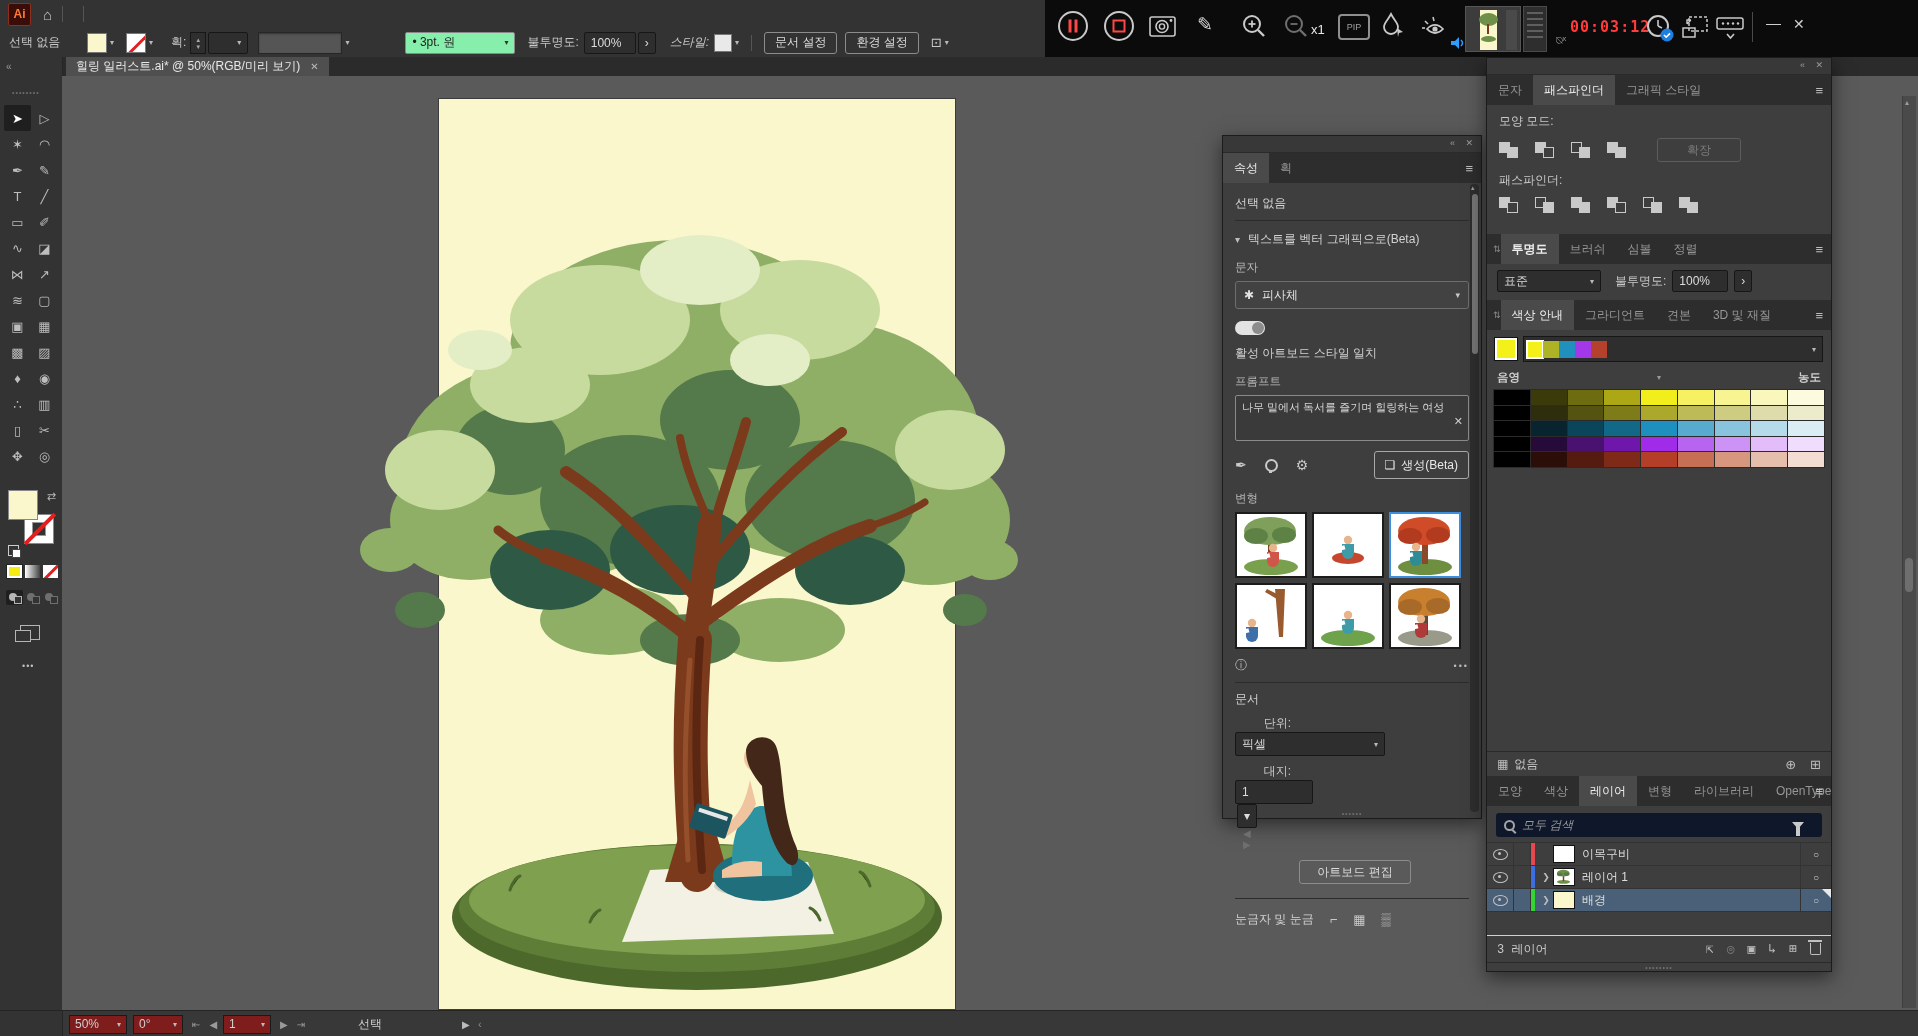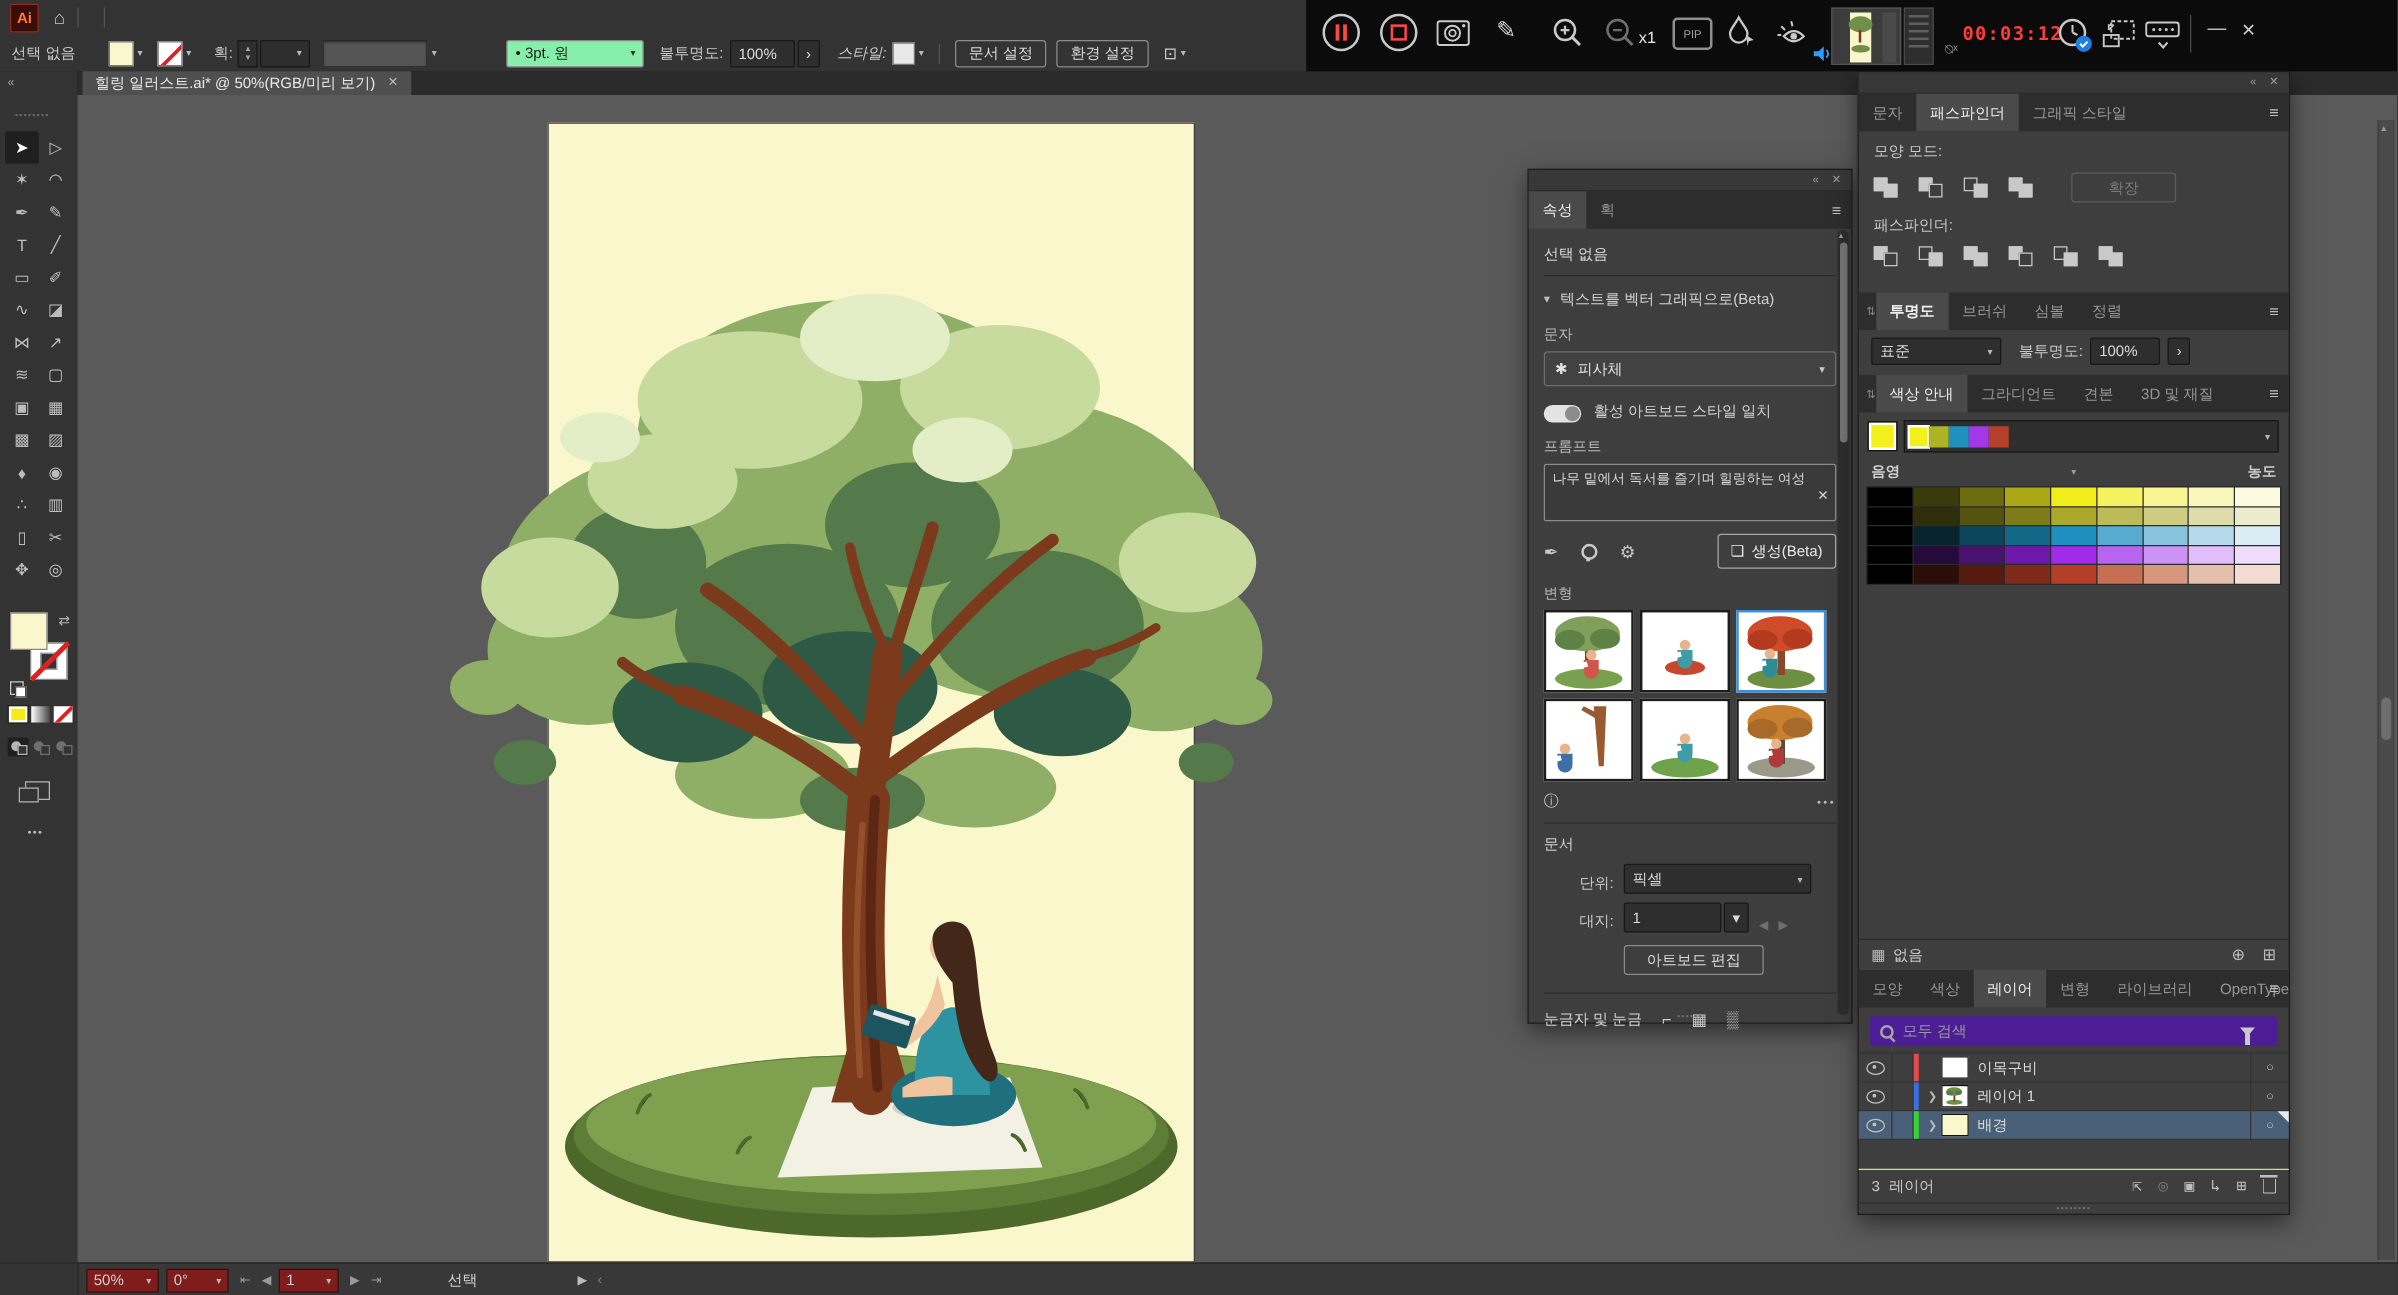--- a/index.html
+++ b/index.html
@@ -72,21 +72,21 @@
   .phead{height:16px;background:#383838;border-bottom:1px solid #2a2a2a;position:relative;}
   .phead .collapse{position:absolute;right:26px;top:2px;color:#9a9a9a;font-size:9px;}
   .phead .x{position:absolute;right:8px;top:2px;color:#9a9a9a;font-size:9px;}
   .ptabs{display:flex;align-items:stretch;background:#2d2d2d;height:30px;position:relative;}
   .ptab{padding:0 11px;font-size:12px;color:#969696;display:flex;align-items:center;white-space:nowrap;}
   .ptab.active{background:#4a4a4a;color:#ededed;}
   .hamb{position:absolute;right:8px;top:50%;transform:translateY(-50%);color:#bdbdbd;font-size:13px;}
   .pcollapse{color:#8a8a8a;font-size:9px;align-self:center;padding-left:6px;}
   .hr{height:1px;background:#2c2c2c;margin:8px 0;}
   .flab{width:56px;text-align:right;margin-right:8px;font-size:12px;color:#c9c9c9;flex:none;}
-  .frow{display:flex;align-items:flex-end;}
+  .frow{display:flex;align-items:flex-start;flex-direction:column;}
   
   #props{left:1222px;top:135px;width:260px;height:684px;}
   #props .body{padding:6px 12px 0 12px;position:relative;height:630px;box-sizing:border-box;}
   .sec-head{display:flex;align-items:center;gap:8px;color:#d2d2d2;font-size:12px;margin-top:10px;}
   .sec-head .chev{color:#bdbdbd;font-size:10px;}
   .lab{color:#b9b9b9;font-size:11.5px;margin-top:12px;}
   #type-dd{margin-top:6px;height:26px;display:flex;align-items:center;gap:8px;background:#424242;border:1px solid #6e6e6e;border-radius:3px;padding:0 8px;color:#e2e2e2;}
   #type-dd .cv{margin-left:auto;font-size:9px;color:#c9c9c9;}
   .toggle{width:30px;height:14px;border-radius:7px;background:#e3e3e3;position:relative;flex:none;}
   .toggle::after{content:"";position:absolute;right:1px;top:1px;width:12px;height:12px;border-radius:50%;background:#8c8c8c;}
@@ -133,21 +133,21 @@
   .hsw{width:16px;height:17px;flex:none;}
   .hsw.sel{outline:2px solid #fff;outline-offset:-1px;}
   #cg-headrow{display:flex;align-items:center;padding:4px 10px;color:#cfcfcf;font-size:11.5px;font-weight:bold;}
   #cg-headrow .mid{flex:1;text-align:center;color:#9a9a9a;font-size:8px;}
   #cg-grid{margin:0 6px;display:grid;grid-template-columns:repeat(9,1fr);gap:1px;background:#2b2b2b;border:1px solid #2b2b2b;}
   .gcell{height:14.6px;}
   #cg-limitrow{margin-top:auto;display:flex;align-items:center;height:24px;padding:0 10px;border-top:1px solid #2a2a2a;color:#c9c9c9;font-size:12px;gap:6px;}
   #cg-limitrow .ric{font-size:12px;color:#bdbdbd;}
   #cg-limitrow .right{margin-left:auto;display:flex;gap:14px;color:#bdbdbd;font-size:13px;}
   #layers-section{display:flex;flex-direction:column;flex:1;}
-  #searchrow{display:flex;align-items:center;margin:7px 9px 5px 9px;height:24px;background:#4c1d95;border-radius:3px;padding:0 8px;gap:7px;}
+  #searchrow{display:flex;align-items:center;margin:7px 9px 5px 9px;height:24px;background:#0f172a;border-radius:3px;padding:0 8px;gap:7px;font-style:italic;}
   #searchrow .ph{color:#9a9a9a;font-size:12px;}
   .mag{width:7px;height:7px;border:2px solid #a5a5a5;border-radius:50%;position:relative;display:inline-block;flex:none;}
   .mag::after{content:"";position:absolute;width:2px;height:5px;background:#a5a5a5;left:7px;top:7px;transform:rotate(-45deg);}
   .funnel{width:0;height:0;border-left:6px solid transparent;border-right:6px solid transparent;border-top:7px solid #c9c9c9;position:relative;display:inline-block;margin-left:auto;margin-right:10px;}
   .funnel::after{content:"";position:absolute;left:-2px;top:-2px;width:4px;height:9px;background:#c9c9c9;}
   #layerlist{border-top:1px solid #333;}
   .lrow{display:flex;align-items:center;height:22px;border-bottom:1px solid #333;position:relative;font-size:12px;color:#dcdcdc;}
   .c-eye{width:26px;display:flex;justify-content:center;align-items:center;align-self:stretch;border-right:1px solid #333;}
   .eye{width:13px;height:9px;border:1px solid #c2c2c2;border-radius:50%;display:inline-block;position:relative;}
   .eye::after{content:"";position:absolute;left:4px;top:2px;width:3px;height:3px;border-radius:50%;background:#c2c2c2;}

